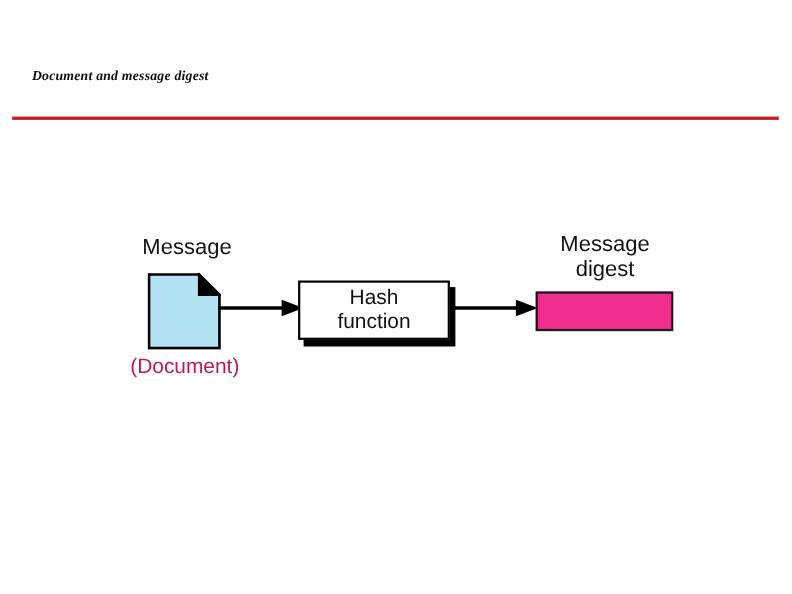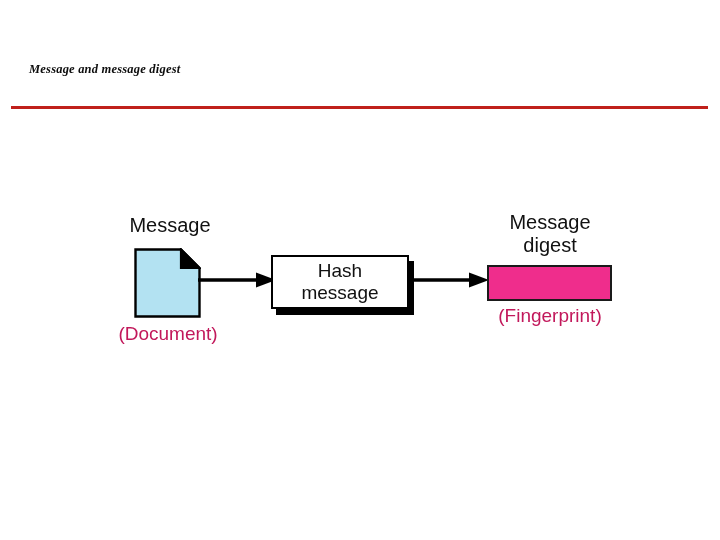--- a/index.html
+++ b/index.html
@@ -153,21 +153,21 @@
     width: 148px;
     text-align: center;
     font-size: 19px;
     color: #c2185b;
     white-space: nowrap;
   }
 </style>
 </head>
 <body>
 
-<div id="slide-title">Message and message digest</div>
+<div id="slide-title">Document and message digest</div>
 
 <div id="title-rule"></div>
 
 <div id="diagram">
 
   <div id="message-label">Message</div>
 
   <div id="document-shape">
     <svg width="67" height="70" viewBox="0 0 67 70" xmlns="http://www.w3.org/2000/svg">
 
@@ -182,30 +182,29 @@
   <div id="arrow-message-to-hash">
     <svg width="78" height="20" viewBox="0 0 78 20" xmlns="http://www.w3.org/2000/svg">
       <line x1="0" y1="10" x2="62" y2="10" stroke="#000000" stroke-width="3.4"></line>
       <path d="M58,2.5 L78,10 L58,17.5 Z" fill="#000000"></path>
     </svg>
   </div>
 
   <div id="hash-box-shadow"></div>
   <div id="hash-box">
     <span id="hash-box-label">Hash
-message</span>
+function</span>
   </div>
 
   <div id="arrow-hash-to-digest">
     <svg width="78" height="20" viewBox="0 0 78 20" xmlns="http://www.w3.org/2000/svg">
       <line x1="0" y1="10" x2="62" y2="10" stroke="#000000" stroke-width="3.4"></line>
       <path d="M58,2.5 L78,10 L58,17.5 Z" fill="#000000"></path>
     </svg>
   </div>
 
   <div id="digest-label">Message
 digest</div>
 
   <div id="digest-rect"></div>
 
-  <div id="digest-caption">(Fingerprint)</div>
 
 </div>
 
 </body></html>

